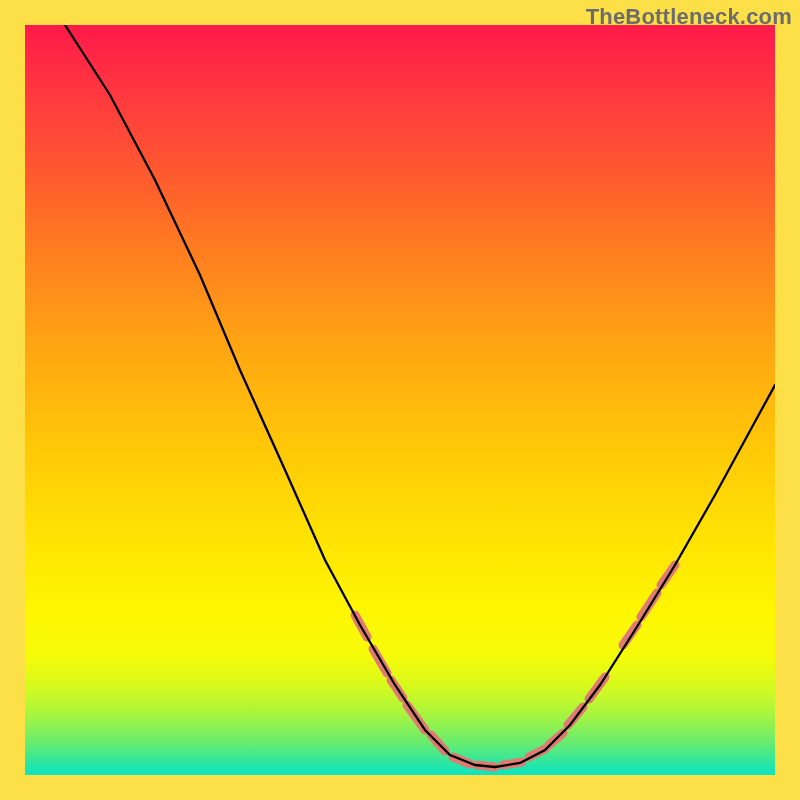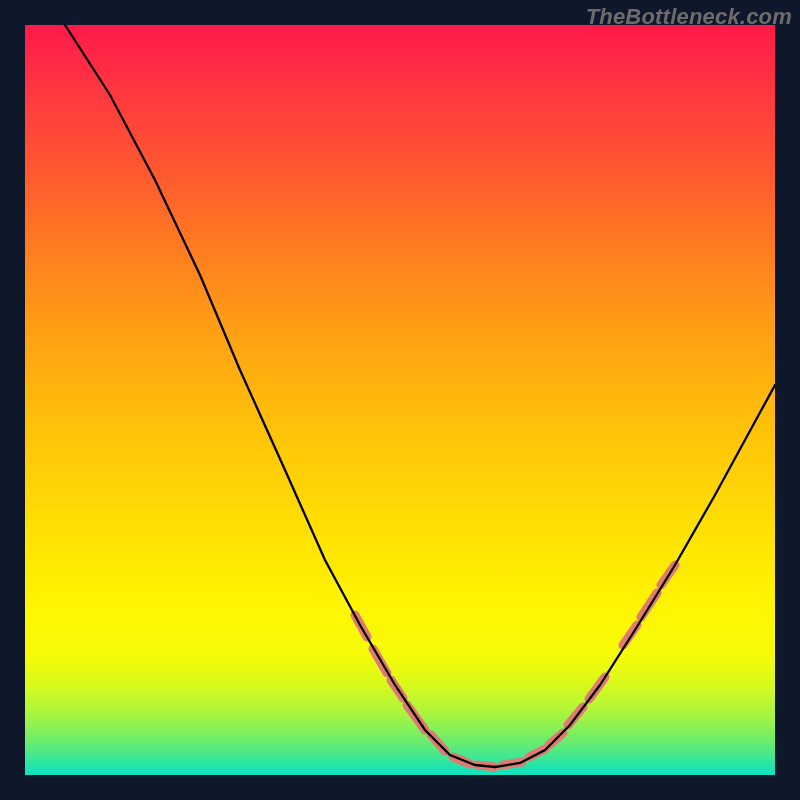--- a/index.html
+++ b/index.html
@@ -7,22 +7,21 @@
     padding: 0;
     width: 800px;
     height: 800px;
     background: #000000;
     overflow: hidden;
   }
   .outer {
     position: relative;
     width: 800px;
     height: 800px;
-    background: #0f172a;
-    font-style: italic;
+    background: #fde047;
   }
   .plot {
     position: absolute;
     left: 25px;
     top: 25px;
     width: 750px;
     height: 750px;
     background: linear-gradient(
       to bottom,
       #ff1a49 0%,

